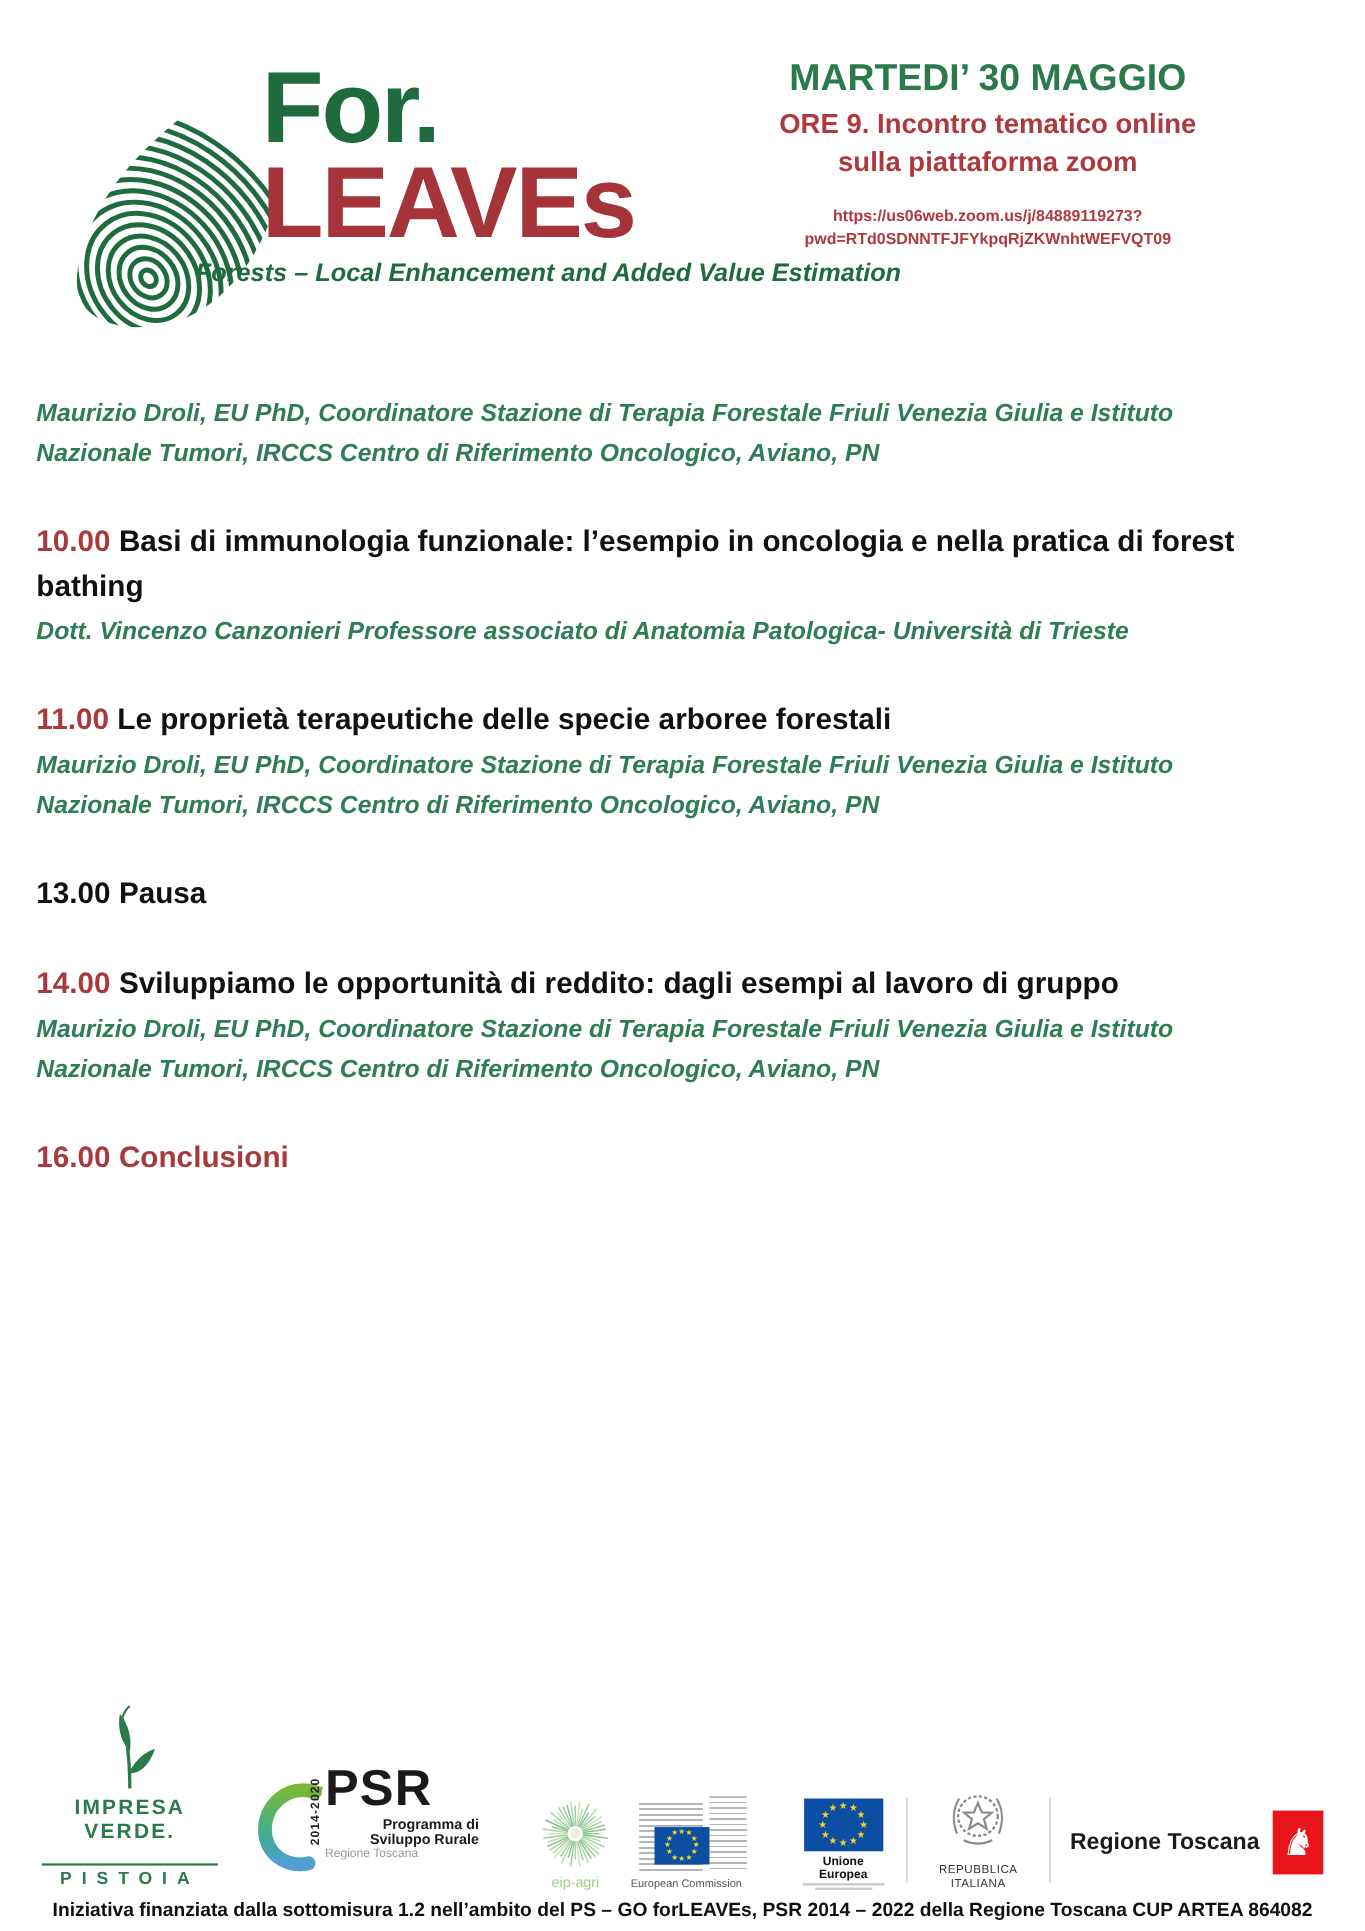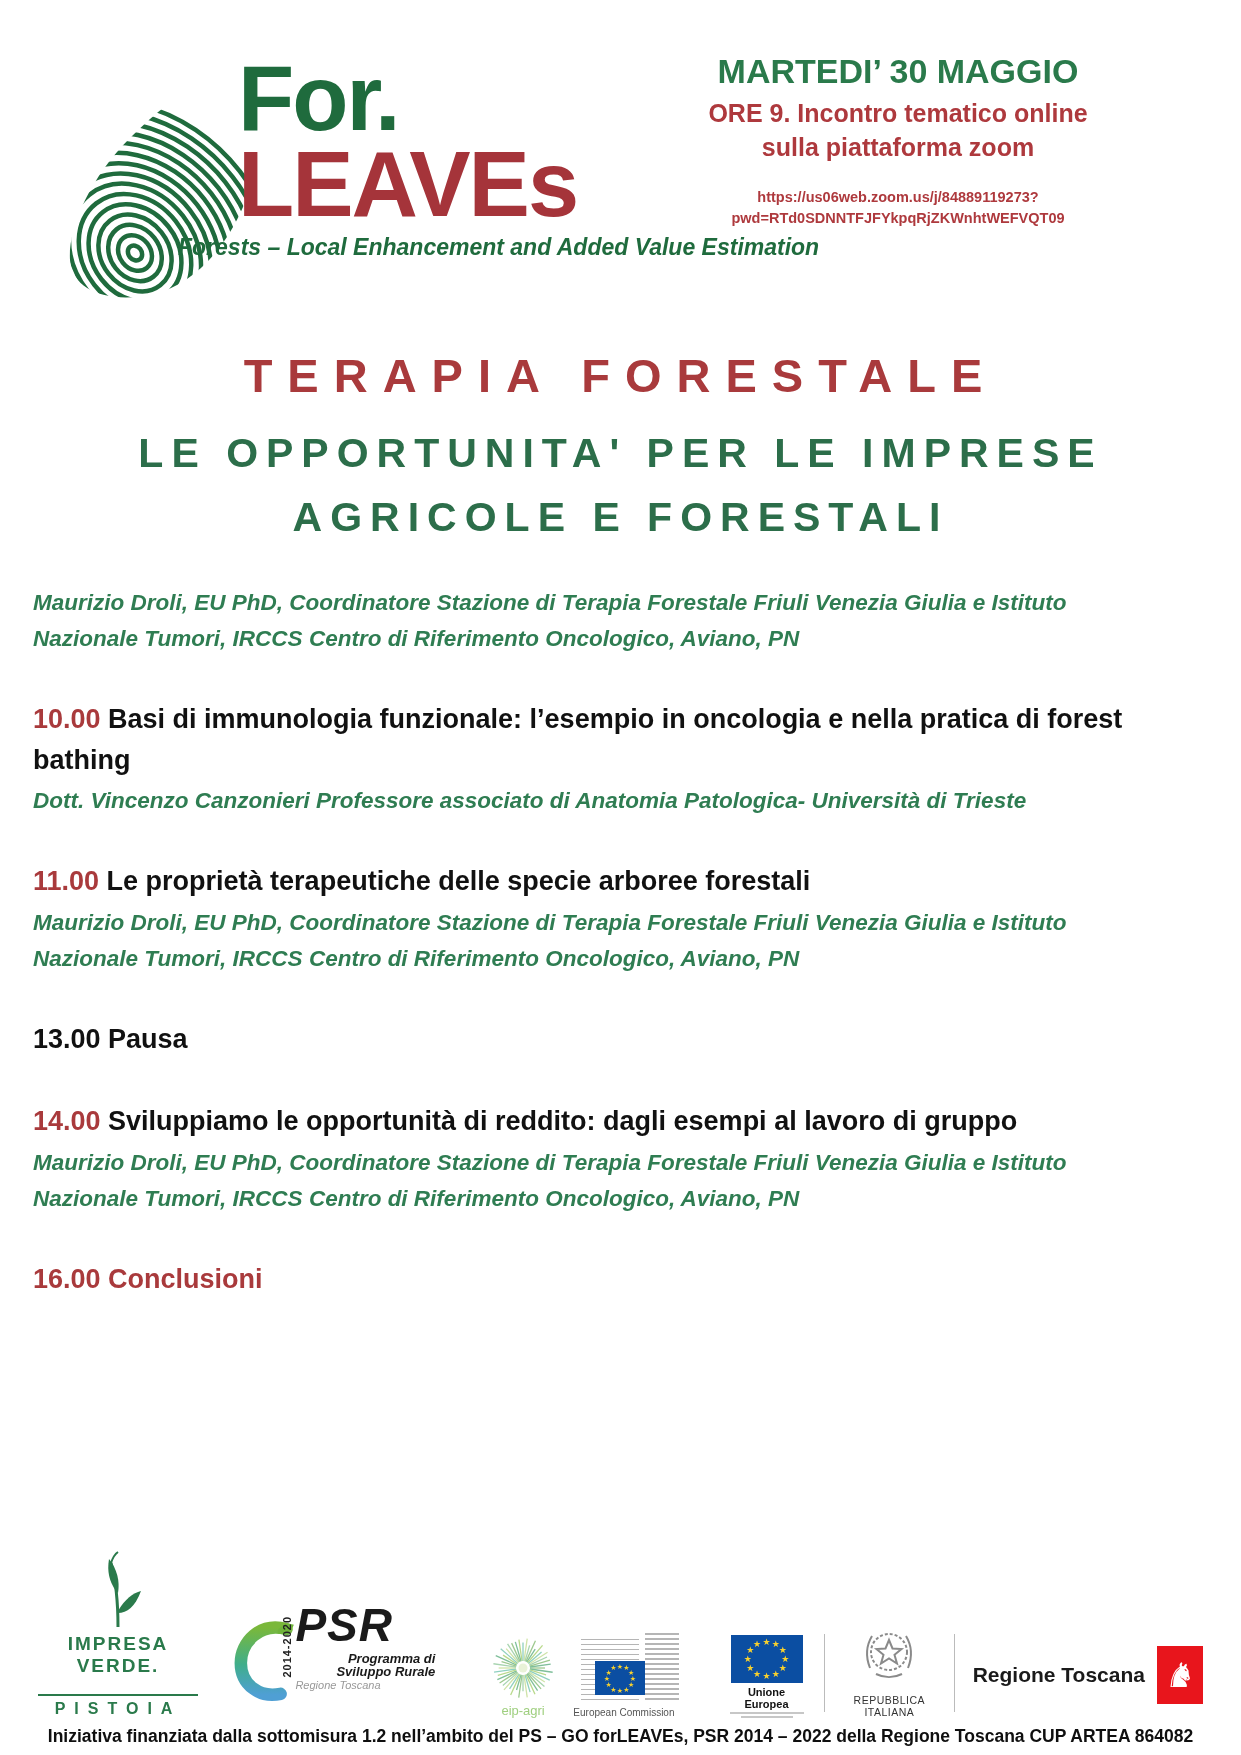--- a/index.html
+++ b/index.html
@@ -30,21 +30,21 @@
   .speaker{font-size:22.5px;font-weight:700;font-style:italic;color:#2f7d52;line-height:1.6;margin:3px 0 0 0;max-width:1060px;}
   
   .footer{position:absolute;left:0;right:0;bottom:8px;}
   .footer-logos{display:flex;align-items:flex-end;padding:0 38px;height:130px;}
   .lg-caption{font-size:10px;color:#555;text-align:center;}
   .impresa{width:185px;text-align:center;color:#2a7a4b;}
   .impresa-l1{font-size:19px;font-weight:700;letter-spacing:2px;border-bottom:2px solid #2a7a4b;padding-bottom:17px;}
   .impresa-l2{font-size:16px;font-weight:700;letter-spacing:9px;margin-top:4px;}
   .psr{display:flex;align-items:flex-start;margin-left:34px;position:relative;width:235px;}
   .psr-years{writing-mode:vertical-rl;transform:rotate(180deg);font-size:11px;font-weight:700;color:#222;margin:14px 2px 0 -14px;letter-spacing:1px;}
-  .psr-main{line-height:1;font-style:italic;}
+  .psr-main{line-height:1;}
   .psr-acro{font-size:46px;font-weight:800;color:#1a1a1a;letter-spacing:1px;}
   .psr-l1{font-size:13px;font-weight:700;color:#1a1a1a;margin-top:4px;text-align:right;}
   .psr-l2{font-size:11px;color:#999;margin-top:2px;}
   .eip{width:78px;margin-left:54px;text-align:center;}
   .eip-label{font-size:13px;color:#9fcf7f;margin-top:-2px;}
   .commission{width:132px;margin-left:10px;text-align:center;position:relative;}
   .comm-art{position:relative;height:74px;}
   .comm-block{position:absolute;background:repeating-linear-gradient(180deg,#b5b5b5 0 1.5px,#fff 1.5px 5px);}
   .comm-b1{left:14px;top:6px;width:58px;height:62px;}
   .comm-b2{left:78px;top:0;width:34px;height:68px;}
@@ -107,25 +107,20 @@
         <div>ORE 9. Incontro tematico online</div>
         <div>sulla piattaforma zoom</div>
       </div>
       <div class="zoom-link">
         <div>https://us06web.zoom.us/j/84889119273?</div>
         <div>pwd=RTd0SDNNTFJFYkpqRjZKWnhtWEFVQT09</div>
       </div>
     </div>
   </div>
 
-  <div class="title-block">
-    <div class="title-l1">TERAPIA FORESTALE</div>
-    <div class="title-l2">LE OPPORTUNITA' PER LE IMPRESE</div>
-    <div class="title-l2" style="margin-top:0;">AGRICOLE E FORESTALI</div>
-  </div>
 
   <div class="program">
     <div class="program-item">
       <p class="speaker">Maurizio Droli, EU PhD, Coordinatore Stazione di Terapia Forestale Friuli Venezia Giulia e Istituto Nazionale Tumori, IRCCS Centro di Riferimento Oncologico, Aviano, PN</p>
     </div>
 
     <div class="program-item">
       <div class="session-line">
         <span class="time-label" style="color: rgb(169, 58, 60);">10.00 </span>
         <span style="color: rgb(17, 17, 17);">Basi di immunologia funzionale: l’esempio in oncologia e nella pratica di forest bathing</span>

